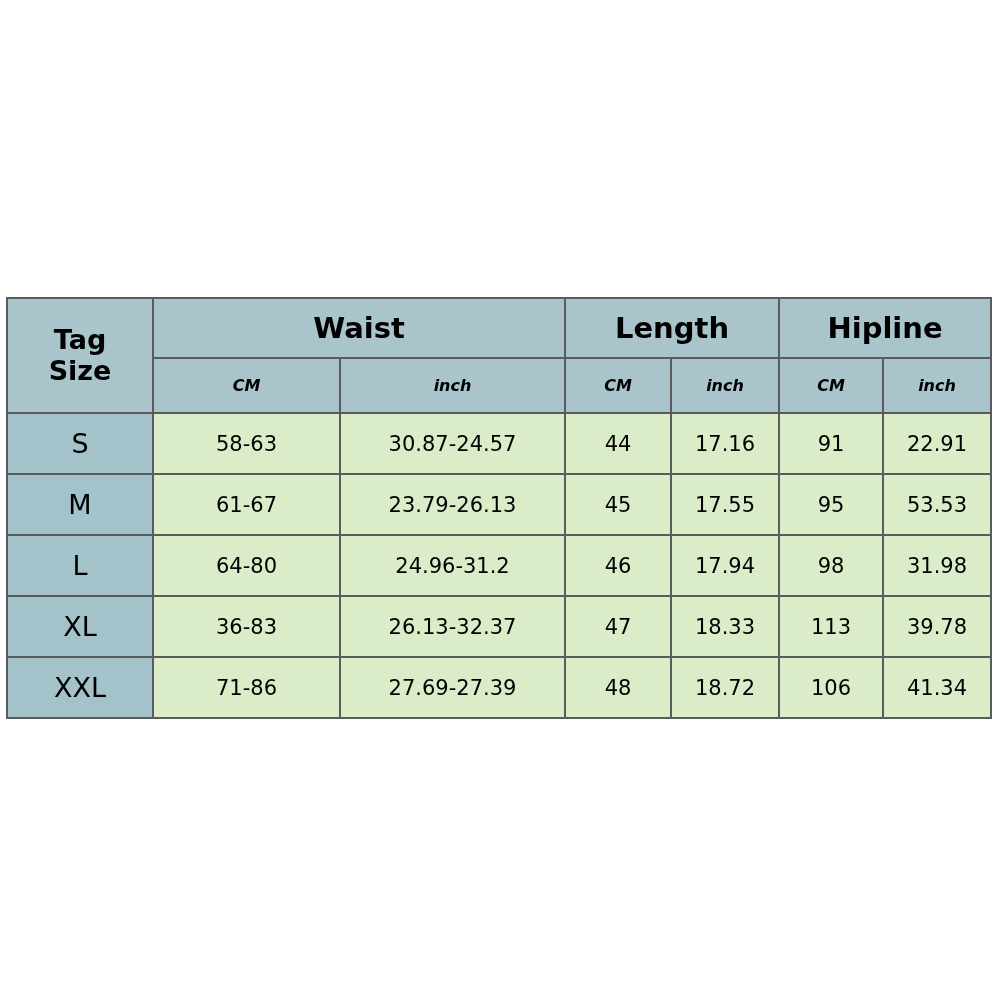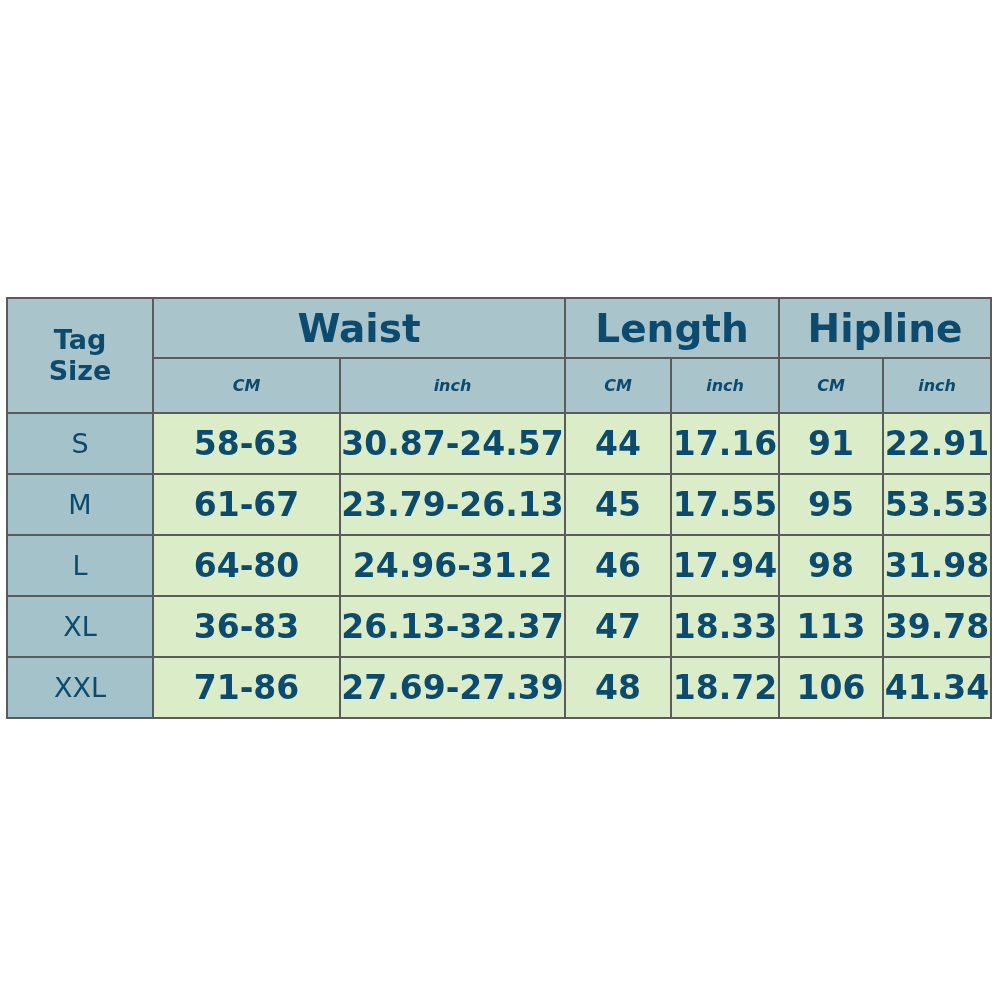--- a/index.html
+++ b/index.html
@@ -23,26 +23,26 @@
     border-collapse: collapse;
     table-layout: fixed;
     width: 984px;
     border: 2px solid #5b5b5b;
   }
   table.size-chart td,
   table.size-chart th {
     border: 2px solid #5b5b5b;
     text-align: center;
     vertical-align: middle;
-    color: #0c4a6e;
+    color: #000000;
     padding: 0;
   }
   .hdr-group {
     background: #a9c4ca;
-    font-size: 39px;
+    font-size: 29px;
     font-weight: bold;
     height: 58px;
   }
   .hdr-unit {
     background: #a9c4ca;
     font-size: 16px;
     font-weight: bold;
     font-style: italic;
     height: 53px;
   }
@@ -53,23 +53,22 @@
     line-height: 1.12;
     height: 111px;
   }
   .size-cell {
     background: #a3c2c9;
     font-size: 27px;
     height: 59px;
   }
   .data-cell {
     background: #dbecc9;
-    font-size: 33px;
+    font-size: 21px;
     height: 59px;
-    font-weight: bold;
   }
   
   .col-tag  { width: 146px; }
   .col-wcm  { width: 187px; }
   .col-winch{ width: 225px; }
   .col-lcm  { width: 106px; }
   .col-linch{ width: 108px; }
   .col-hcm  { width: 104px; }
   .col-hinch{ width: 108px; }
 </style>

